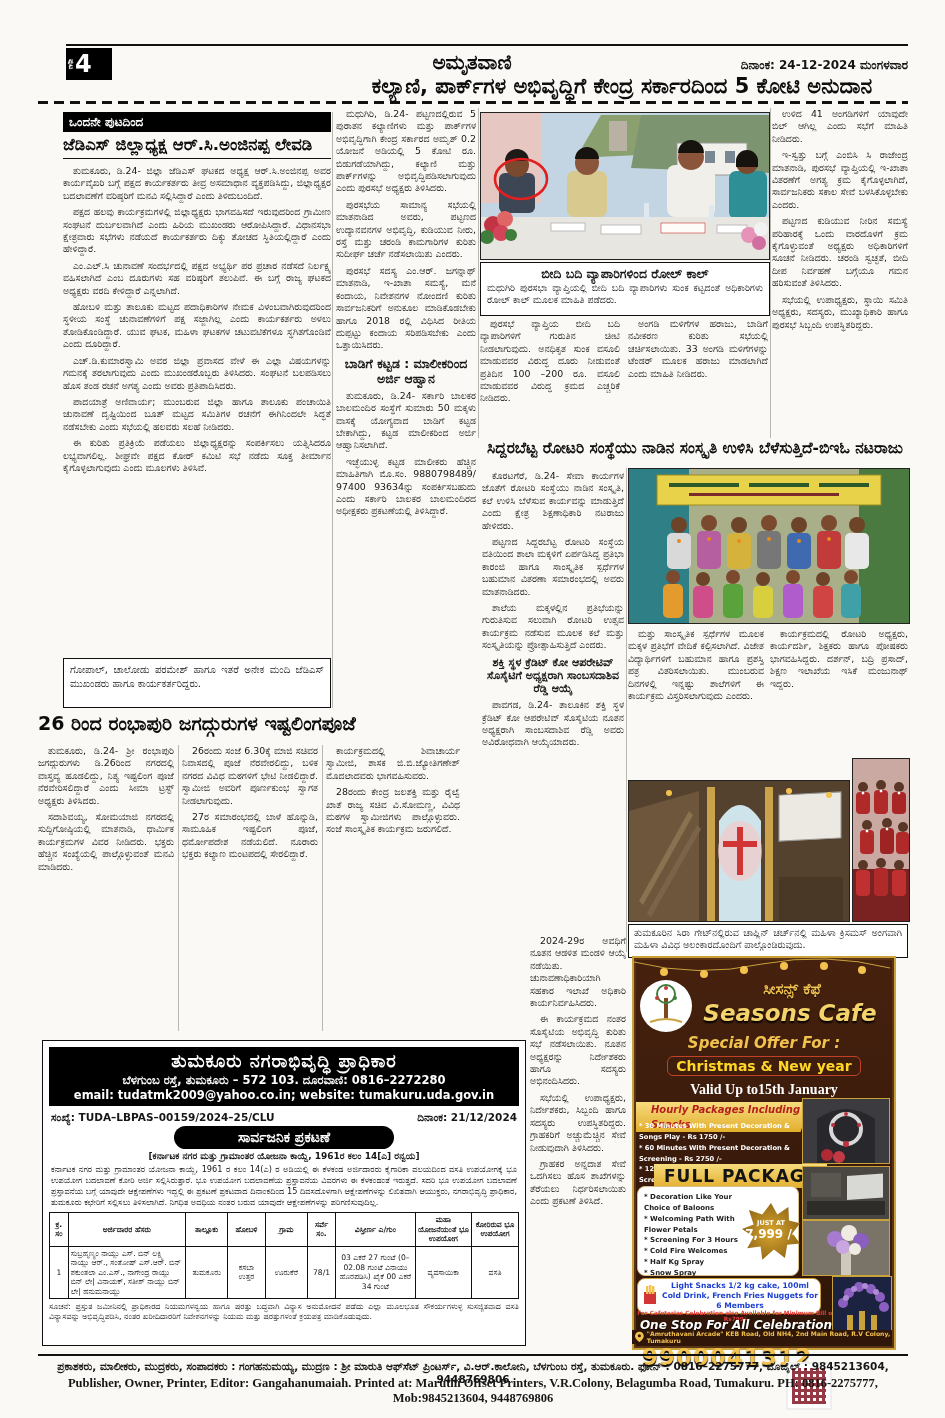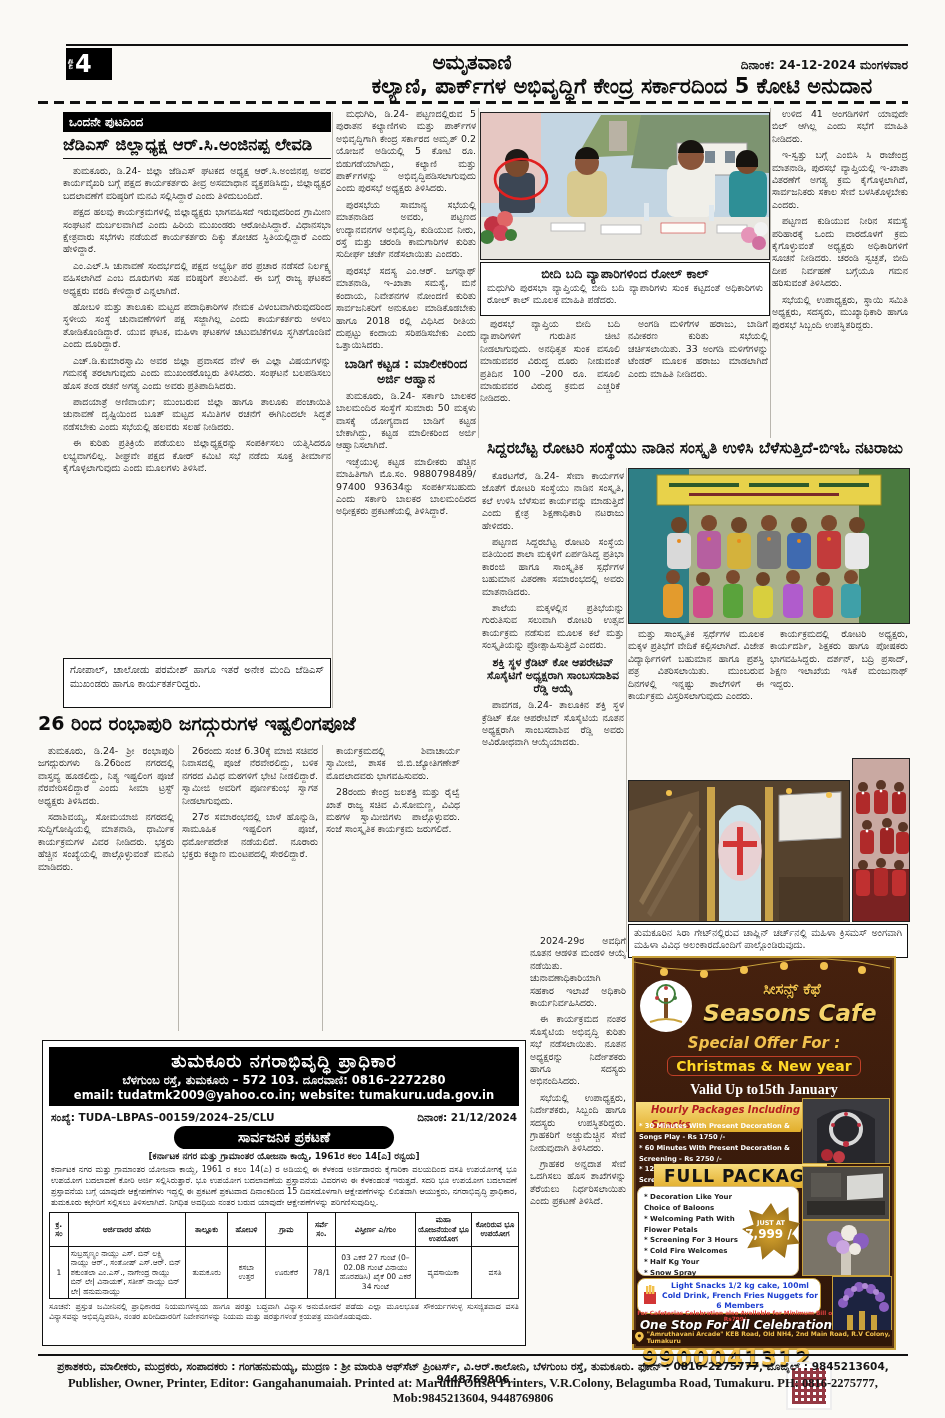--- a/index.html
+++ b/index.html
@@ -416,21 +416,21 @@
     </div>
     <div class="abs" style="left:20px;top:206px;">
       <span class="fullpkg">FULL PACKAGE</span>
     </div>
     <div class="abs panel" style="left:3px;top:228px;width:160px;height:88px;">
       <div class="items">
           <div>* Decoration Like Your Choice of Baloons</div>
           <div>* Welcoming Path With Flower Petals</div>
           <div>* Screening For 3 Hours</div>
           <div>* Cold Fire Welcomes</div>
-          <div>* Half Kg Your</div>
+          <div>* Half Kg Spray</div>
           <div>* Snow Spray</div>
           <div>* Paper Blaster &amp; Snacks</div>
         </div>
       <div class="abs star" style="left:104px;top:16px;width:58px;height:58px;">
         <div style="font-size:6.5px;font-weight:bold;margin-top:16px;">JUST AT</div>
         <div style="font-size:12px;font-weight:900;">7,999 /-</div>
       </div>
     </div>
     <div class="abs photo" style="left:168px;top:208px;width:86px;height:52px;border-color:#c9a23c;">
       <svg width="86" height="52" viewBox="0 0 86 52">

